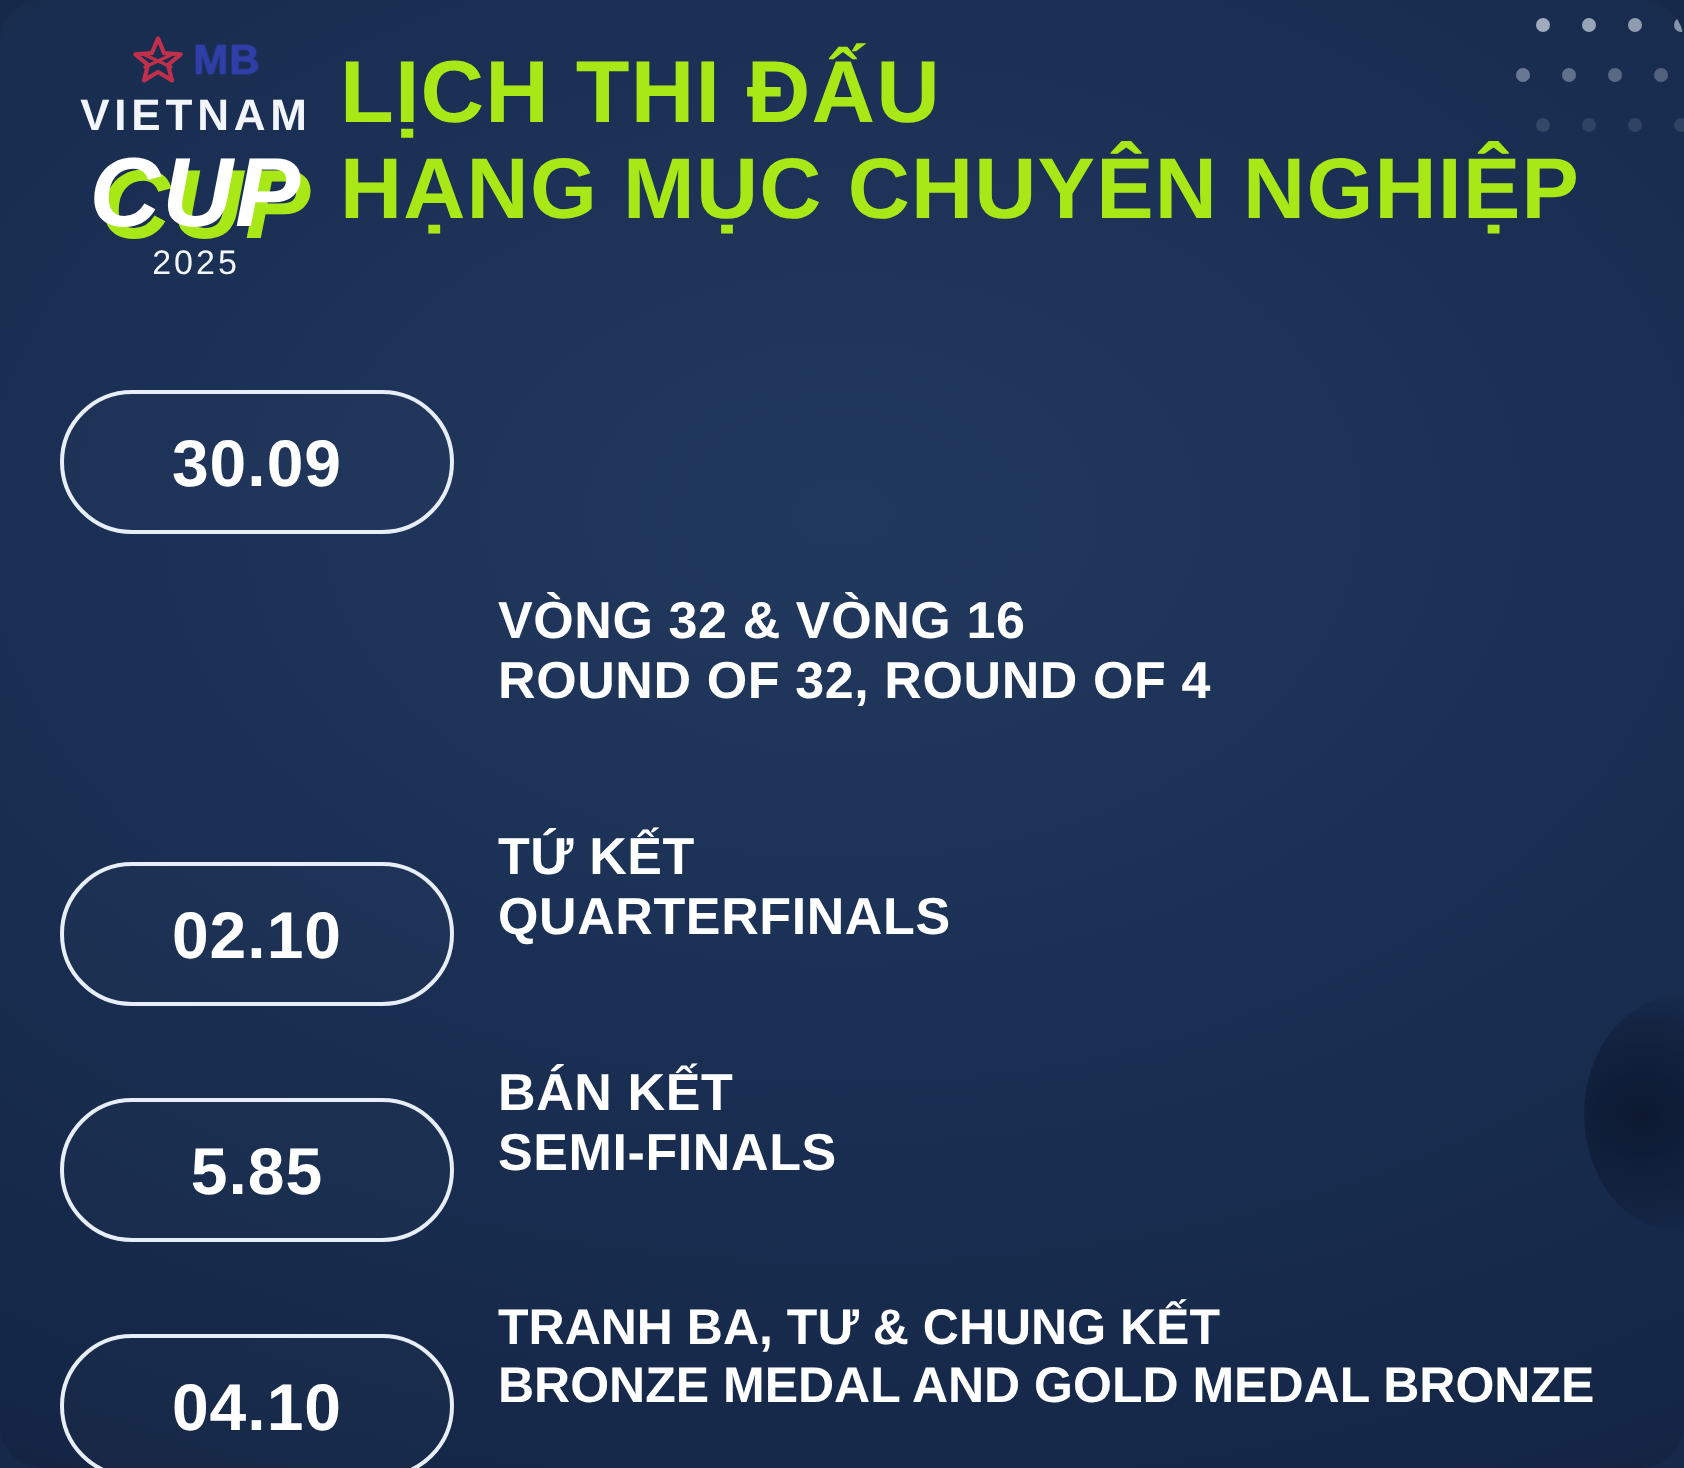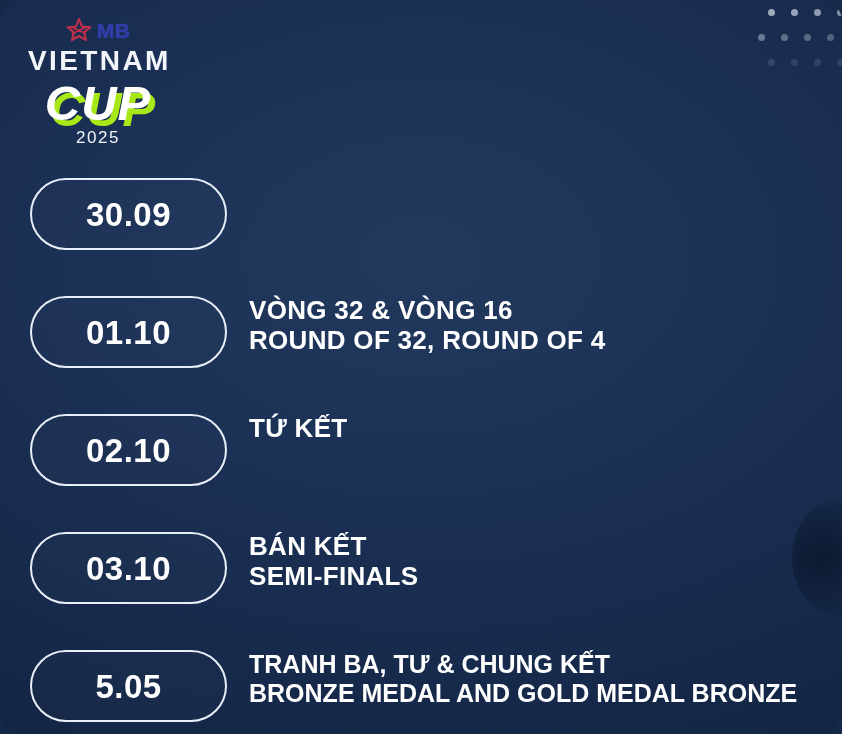--- a/index.html
+++ b/index.html
@@ -62,21 +62,21 @@
   .mb-text {
     font-size:21px;
     font-weight:bold;
     letter-spacing:.5px;
     color:#2f3ea8;
     line-height:1;
     text-shadow:0 0 1px #3b4bc0;
   }
   .vietnam-text {
     margin-top:2px;
-    font-size:28px;
+    font-size:22px;
     font-weight:bold;
     letter-spacing:2.4px;
     color:#f2f6fb;
     line-height:1.05;
   }
   .cup-wrap {
     position:relative;
     height:54px;
     margin-top:1px;
   }
@@ -119,21 +119,21 @@
     position:absolute;
     left:0; top:172px;
     width:842px;
   }
   .sched-row {
     position:relative;
     height:118px;
   }
   .date-pill {
     position:absolute;
-    left:30px; top:6px;
+    left:30px; top:23px;
     width:197px; height:72px;
     border:2px solid #e8eef7;
     border-radius:38px;
     display:flex;
     align-items:center;
     justify-content:center;
     background:rgba(255,255,255,0.015);
   }
   .date-text {
     color:#ffffff;
@@ -192,61 +192,63 @@
     <div class="vietnam-text">VIETNAM</div>
 
     <div class="cup-wrap">
       <div class="cup-text cup-shadow">CUP</div>
       <div class="cup-text cup-main">CUP</div>
     </div>
 
     <div class="year-text">2025</div>
   </div>
 
+  <div class="heading">
+    <div class="heading-line l1">LỊCH THI ĐẤU</div>
+    <div class="heading-line l2">HẠNG MỤC CHUYÊN NGHIỆP</div>
+  </div>
 
   <div class="schedule">
 
     <div class="sched-row">
       <div class="date-pill">
         <span class="date-text">30.09</span>
       </div>
     </div>
 
     <div class="sched-row">
-      <div class="date-pill">
-        <span class="date-text">01.10</span>
-      </div>
       <div class="labels">
         <div class="label-vn">VÒNG 32 &amp; VÒNG 16</div>
         <div class="label-en">ROUND OF 32, ROUND OF 4</div>
       </div>
     </div>
 
     <div class="sched-row">
       <div class="date-pill">
         <span class="date-text">02.10</span>
       </div>
       <div class="labels">
         <div class="label-vn">TỨ KẾT</div>
-      </div>
-    </div>
-
-    <div class="sched-row">
-      <div class="date-pill">
-        <span class="date-text">03.10</span>
+        <div class="label-en">QUARTERFINALS</div>
+      </div>
+    </div>
+
+    <div class="sched-row">
+      <div class="date-pill">
+        <span class="date-text">5.85</span>
       </div>
       <div class="labels">
         <div class="label-vn">BÁN KẾT</div>
         <div class="label-en">SEMI-FINALS</div>
       </div>
     </div>
 
     <div class="sched-row wide">
       <div class="date-pill">
-        <span class="date-text">5.05</span>
+        <span class="date-text">04.10</span>
       </div>
       <div class="labels">
         <div class="label-vn">TRANH BA, TƯ &amp; CHUNG KẾT</div>
         <div class="label-en">BRONZE MEDAL AND GOLD MEDAL BRONZE</div>
       </div>
     </div>
 
   </div>
 </div>
 

